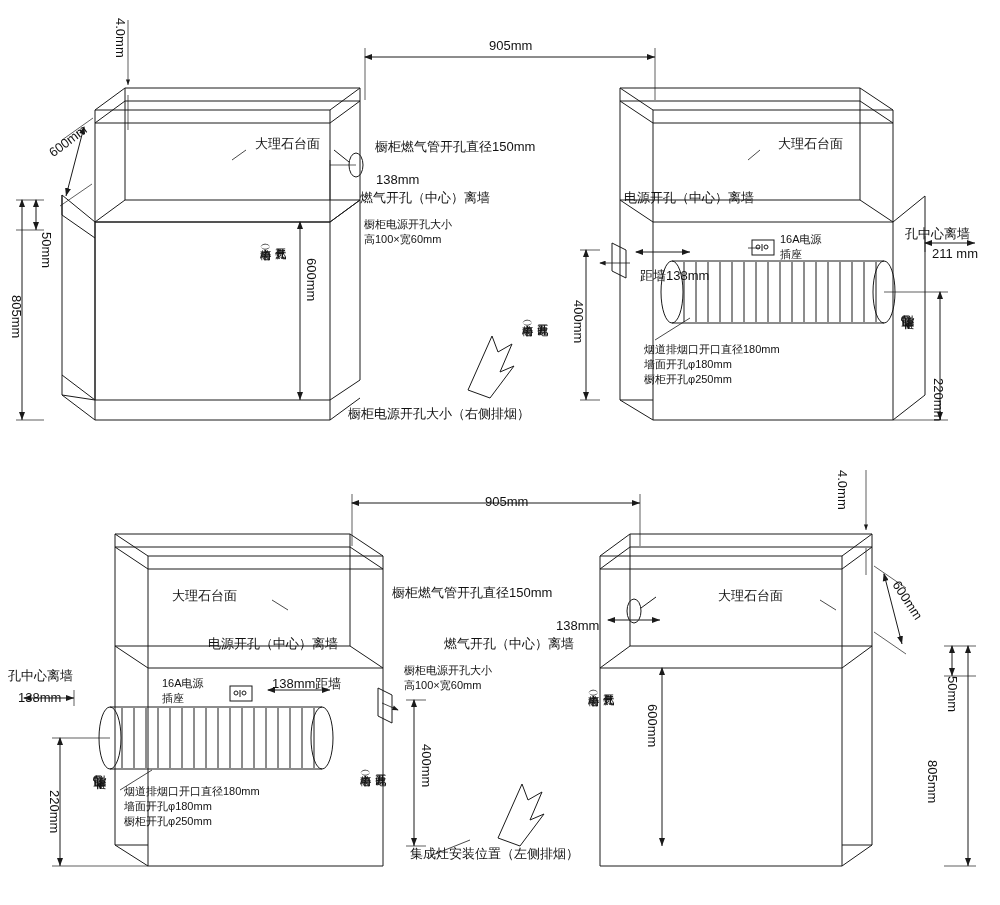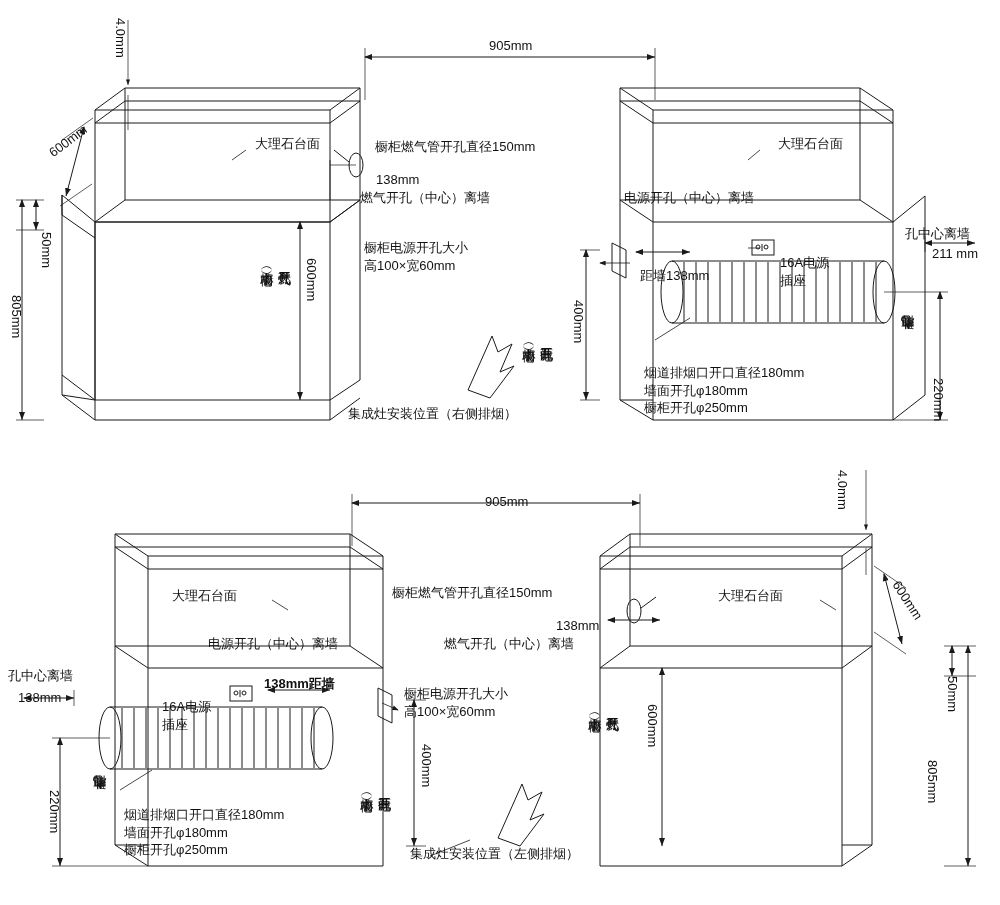--- a/index.html
+++ b/index.html
@@ -3,21 +3,21 @@
 <meta charset="utf-8">
 <style>
   html,body{margin:0;padding:0;background:#ffffff;}
   body{width:1000px;height:905px;position:relative;overflow:hidden;
        font-family:"Liberation Sans","DejaVu Sans",sans-serif;color:#111;}
   .stage{position:absolute;left:0;top:0;width:1000px;height:905px;}
   svg.linework{position:absolute;left:0;top:0;width:1000px;height:905px;}
   .lbl{position:absolute;font-size:13px;line-height:1.25;white-space:nowrap;color:#111;}
   .vert{writing-mode:vertical-rl;text-orientation:mixed;}
   .vert.flip{transform:rotate(180deg);}
-  .blk{position:absolute;font-size:13px;line-height:1.35;white-space:pre;color:#111;margin-top:22px;}
+  .blk{position:absolute;font-size:11px;line-height:1.35;white-space:pre;color:#111;}
 </style>
 </head>
 <body>
 
 <div class="stage">
 
 <svg class="linework" viewBox="0 0 1000 905" xmlns="http://www.w3.org/2000/svg">
   <defs>
     <marker id="ar" markerWidth="9" markerHeight="9" refX="8" refY="3" orient="auto">
       <path d="M0,0 L8,3 L0,6 z" fill="#1a1a1a"></path>
@@ -235,21 +235,21 @@
 高100×宽60mm</div>
 <div class="lbl" style="left:624px;top:190px;">电源开孔（中心）离墙</div>
 <div class="lbl" style="left:640px;top:227px;margin-top:41px;">距墙138mm</div>
 <div class="blk" style="left:780px;top:232px;">16A电源
 插座</div>
 <div class="lbl" style="left:905px;top:226px;">孔中心离墙</div>
 <div class="lbl" style="left:932px;top:246px;">211 mm</div>
 <div class="blk" style="left:644px;top:342px;">烟道排烟口开口直径180mm
 墙面开孔φ180mm
 橱柜开孔φ250mm</div>
-<div class="lbl" style="left:348px;top:406px;">集成灶安装位置（右侧排烟）</div>
+<div class="lbl" style="left:348px;top:406px;">橱柜电源开孔大小（右侧排烟）</div>
 <div class="blk vert" style="left:258px;top:240px;">燃气开孔
 （中心）离墙</div>
 <div class="lbl vert" style="left:303px;top:258px;">600mm</div>
 <div class="blk vert" style="left:520px;top:316px;">电源开孔
 （中心）离墙</div>
 <div class="lbl vert" style="left:570px;top:300px;">400mm</div>
 <div class="lbl vert" style="left:930px;top:378px;">220mm</div>
 <div class="lbl vert flip" style="left:900px;top:340px;">孔中心离地</div>
 
 <div class="lbl" style="left:485px;top:494px;">905mm</div>
@@ -260,21 +260,21 @@
 <div class="lbl" style="left:172px;top:588px;">大理石台面</div>
 <div class="lbl" style="left:718px;top:588px;">大理石台面</div>
 <div class="lbl" style="left:392px;top:585px;">橱柜燃气管开孔直径150mm</div>
 <div class="lbl" style="left:556px;top:618px;">138mm</div>
 <div class="lbl" style="left:444px;top:636px;">燃气开孔（中心）离墙</div>
 <div class="lbl" style="left:208px;top:636px;">电源开孔（中心）离墙</div>
 <div class="blk" style="left:404px;top:663px;">橱柜电源开孔大小
 高100×宽60mm</div>
 <div class="blk" style="left:162px;top:676px;">16A电源
 插座</div>
-<div class="lbl" style="left:264px;top:676px;font-weight:bold;">138mm距墙</div>
+<div class="lbl" style="left:272px;top:676px;">138mm距墙</div>
 <div class="lbl" style="left:8px;top:668px;">孔中心离墙</div>
 <div class="lbl" style="left:18px;top:690px;">138mm</div>
 <div class="blk" style="left:124px;top:784px;">烟道排烟口开口直径180mm
 墙面开孔φ180mm
 橱柜开孔φ250mm</div>
 <div class="lbl" style="left:410px;top:846px;">集成灶安装位置（左侧排烟）</div>
 <div class="blk vert" style="left:586px;top:686px;">燃气开孔
 （中心）离墙</div>
 <div class="lbl vert" style="left:644px;top:704px;">600mm</div>
 <div class="blk vert" style="left:358px;top:766px;">电源开孔

